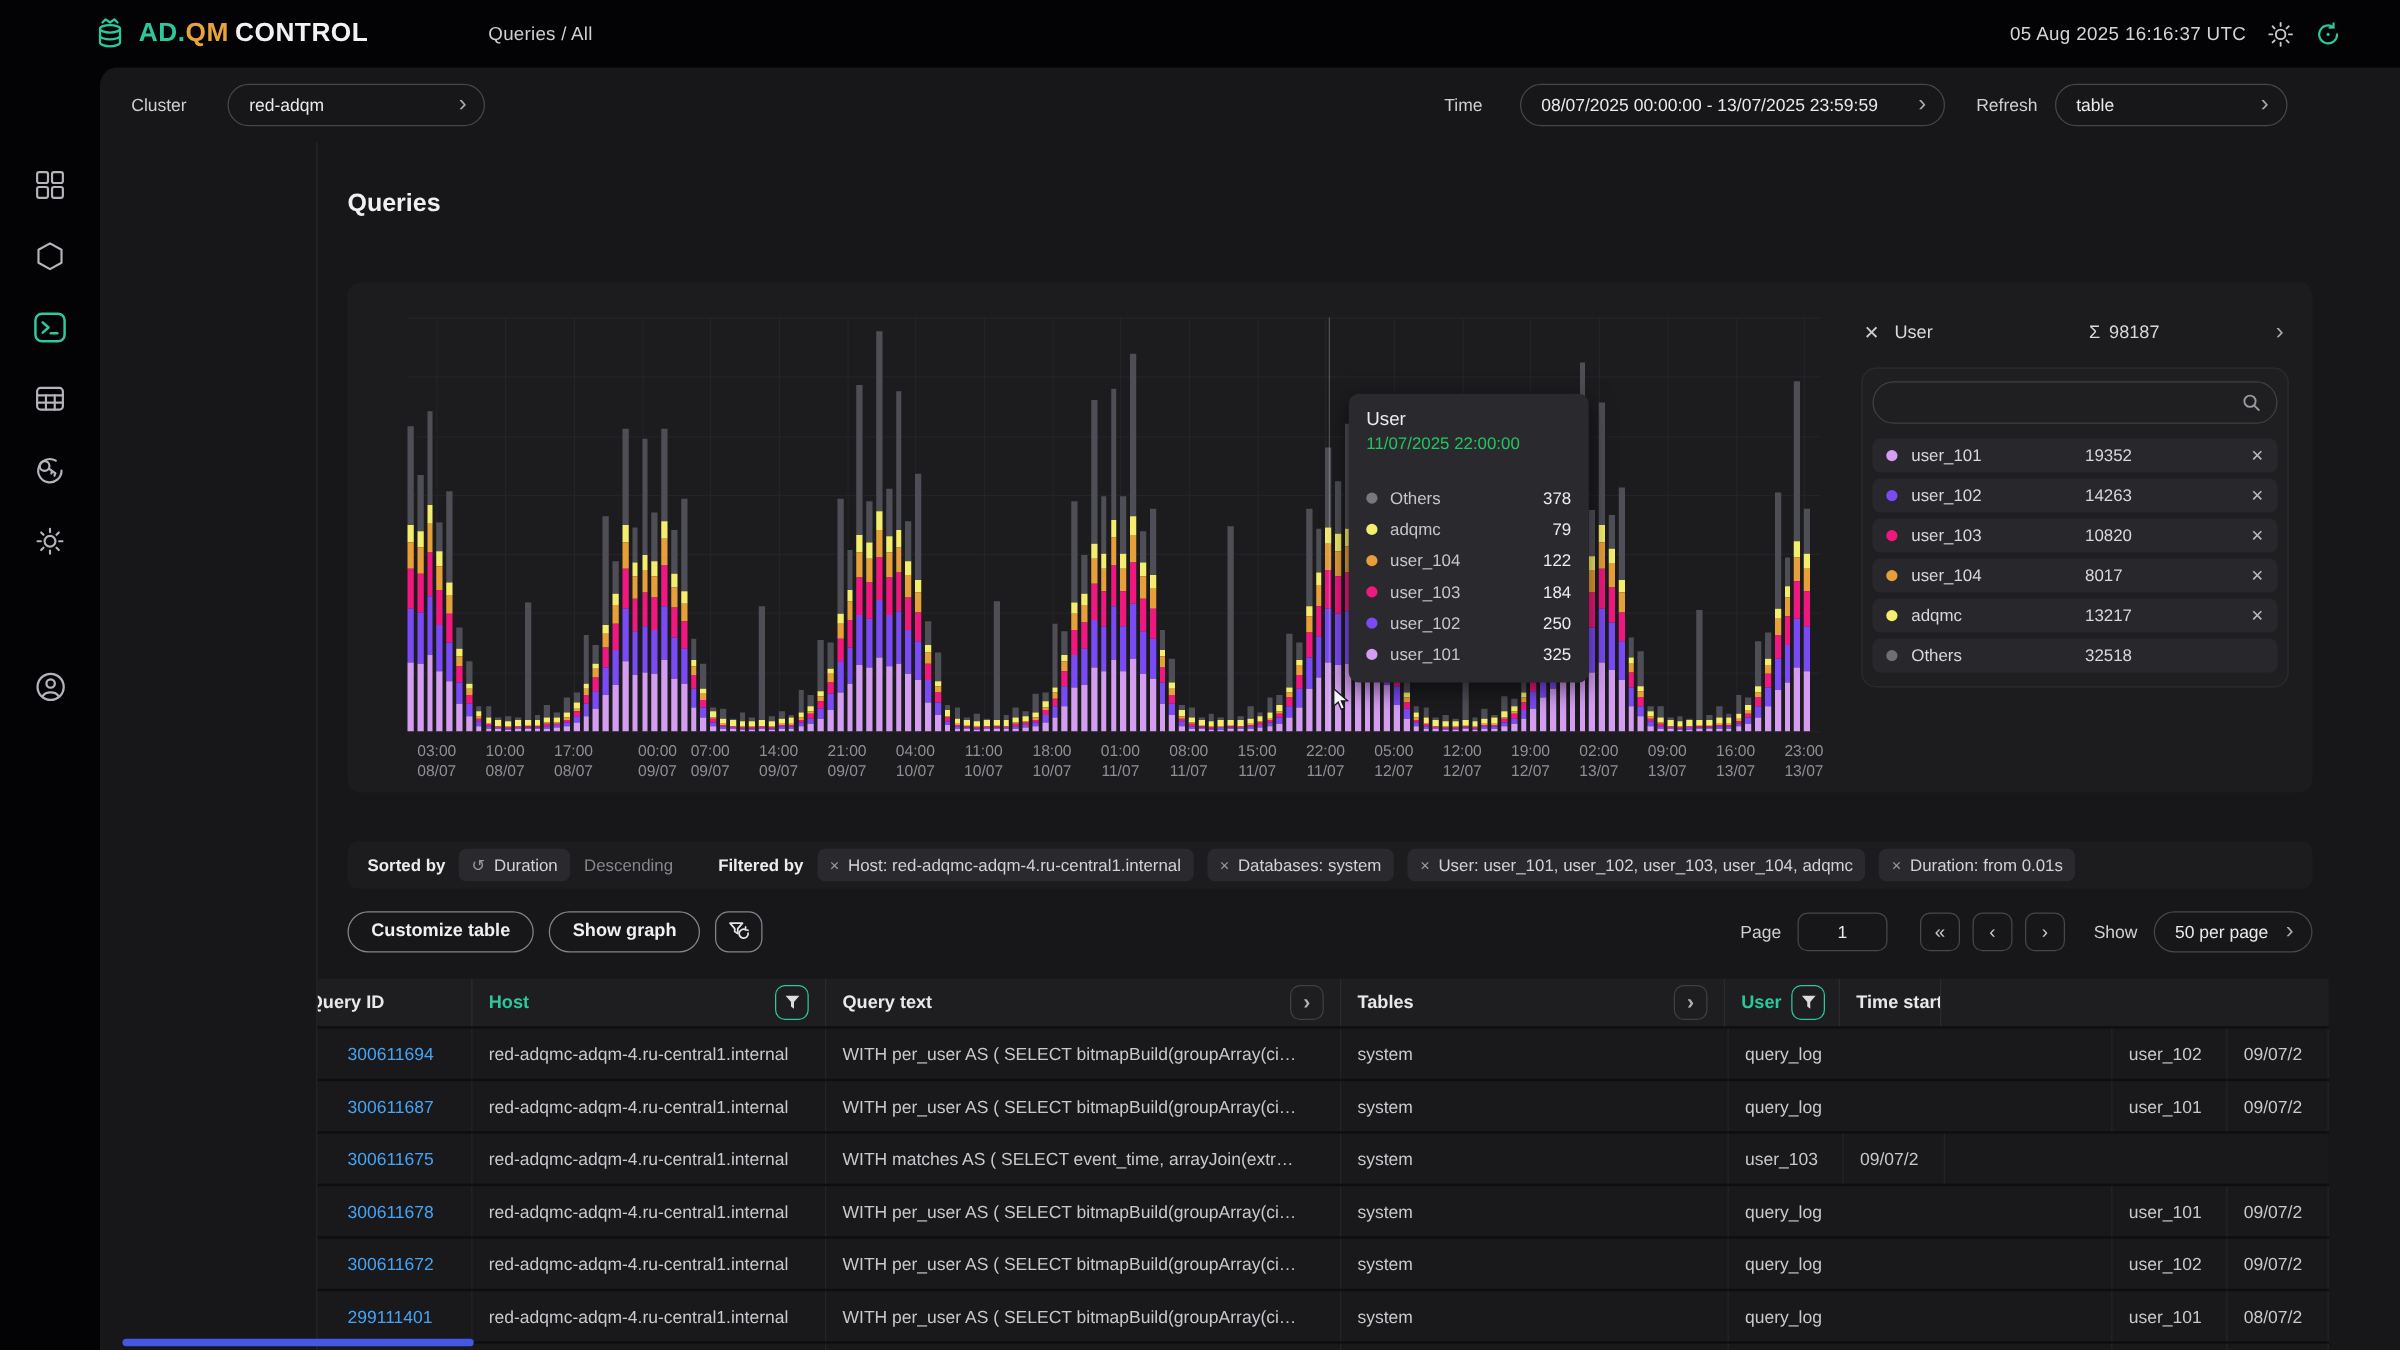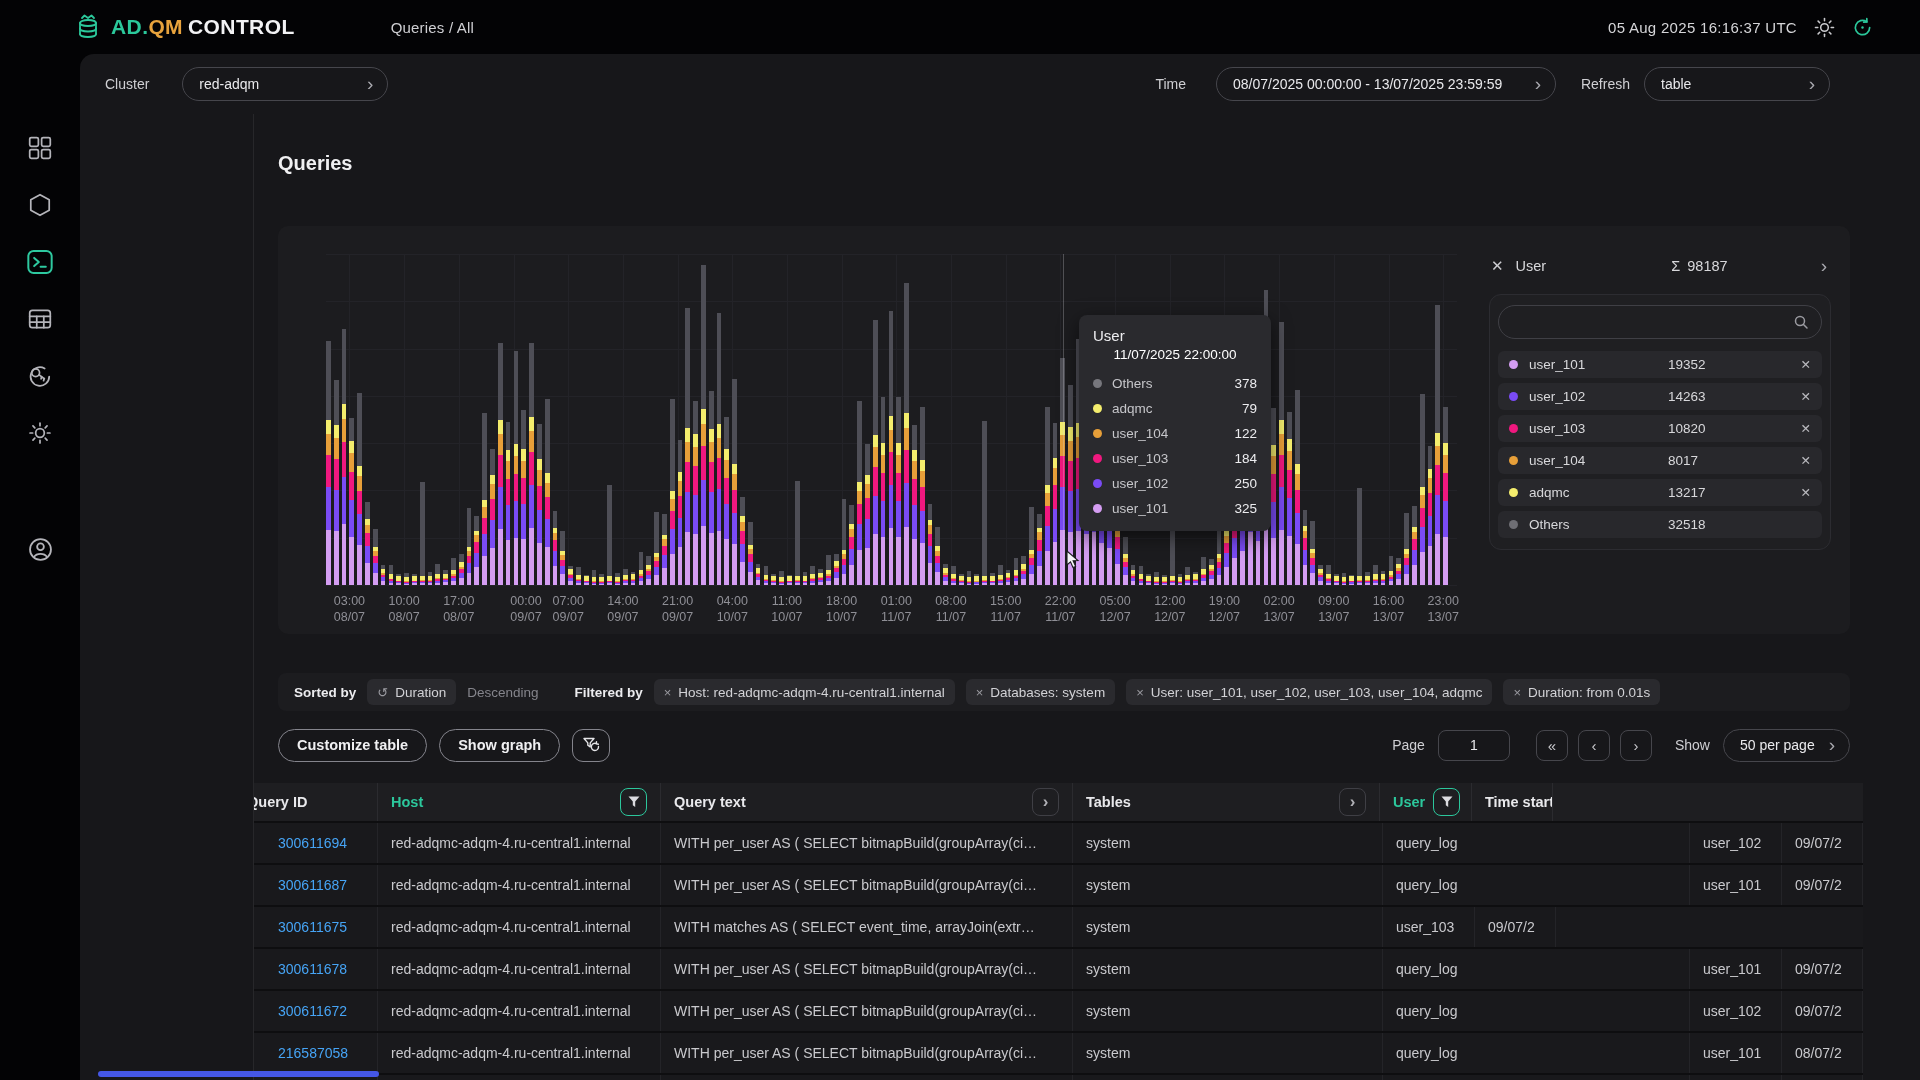--- a/index.html
+++ b/index.html
@@ -52,21 +52,21 @@
   .bar { position:absolute; bottom:0; display:flex; flex-direction:column-reverse; }
   .bar div { width:100%; }
   #crosshair { position:absolute; top:0; width:1.5px; height:331px; background:rgba(235,235,245,.25); }
   #xlabels { position:absolute; left:48px; top:367px; width:1125px; height:36px; }
   .xlab { position:absolute; width:64px; text-align:center; font-size:12.5px; color:#8f8f96; line-height:16px; }
 
   
   #tooltip { position:absolute; left:801px; top:89px; width:192px; background:#2a2a2e;
     border-radius:8px; box-shadow:0 6px 20px rgba(0,0,0,.55); padding:12px 14px 10px; z-index:5; }
   #tooltip .tt-title { font-size:15px; color:#ececef; margin-bottom:3px; }
-  #tooltip .tt-date { font-size:13.5px; color:#ffffff; margin-bottom:9px;text-align:center; }
+  #tooltip .tt-date { font-size:13.5px; color:#22c55e; margin-bottom:24px; }
   .tt-row { display:flex; align-items:center; height:25px; font-size:13.5px; }
   .tt-row .dot { width:9px; height:9px; border-radius:50%; margin-right:10px; flex:none; }
   .tt-row .nm { color:#c6c6ca; }
   .tt-row .val { margin-left:auto; color:#ececef; }
 
   
   #legend { position:absolute; left:1211px; top:26px; width:342px; }
   #legend-head { display:flex; align-items:center; height:28px; padding:0 4px 0 2px; }
   .x-icon { font-size:15px; color:#cdcdd1; cursor:pointer; }
   #legend-head .lg-title { font-size:14.5px; color:#d8d8db; margin-left:12px; }
@@ -1775,21 +1775,21 @@
           <div class="t-row">
             <div class="td id" style="width: 124px;">300611672</div>
             <div class="td" style="width: 283px;">red-adqmc-adqm-4.ru-central1.internal</div>
             <div class="td" style="width: 412px;">WITH per_user AS ( SELECT bitmapBuild(groupArray(ci…</div>
             <div class="td" style="width: 310px;">system</div>
             <div class="td" style="width: 307px;">query_log</div>
             <div class="td" style="width: 92px;">user_102</div>
             <div class="td" style="width: 81px;">09/07/2</div>
           </div>
           <div class="t-row">
-            <div class="td id" style="width: 124px;">216587058</div>
+            <div class="td id" style="width: 124px;">299111401</div>
             <div class="td" style="width: 283px;">red-adqmc-adqm-4.ru-central1.internal</div>
             <div class="td" style="width: 412px;">WITH per_user AS ( SELECT bitmapBuild(groupArray(ci…</div>
             <div class="td" style="width: 310px;">system</div>
             <div class="td" style="width: 307px;">query_log</div>
             <div class="td" style="width: 92px;">user_101</div>
             <div class="td" style="width: 81px;">08/07/2</div>
           </div>
           <div class="t-row">
             <div class="td" style="width: 124px;"></div>
             <div class="td" style="width: 283px;"></div>

